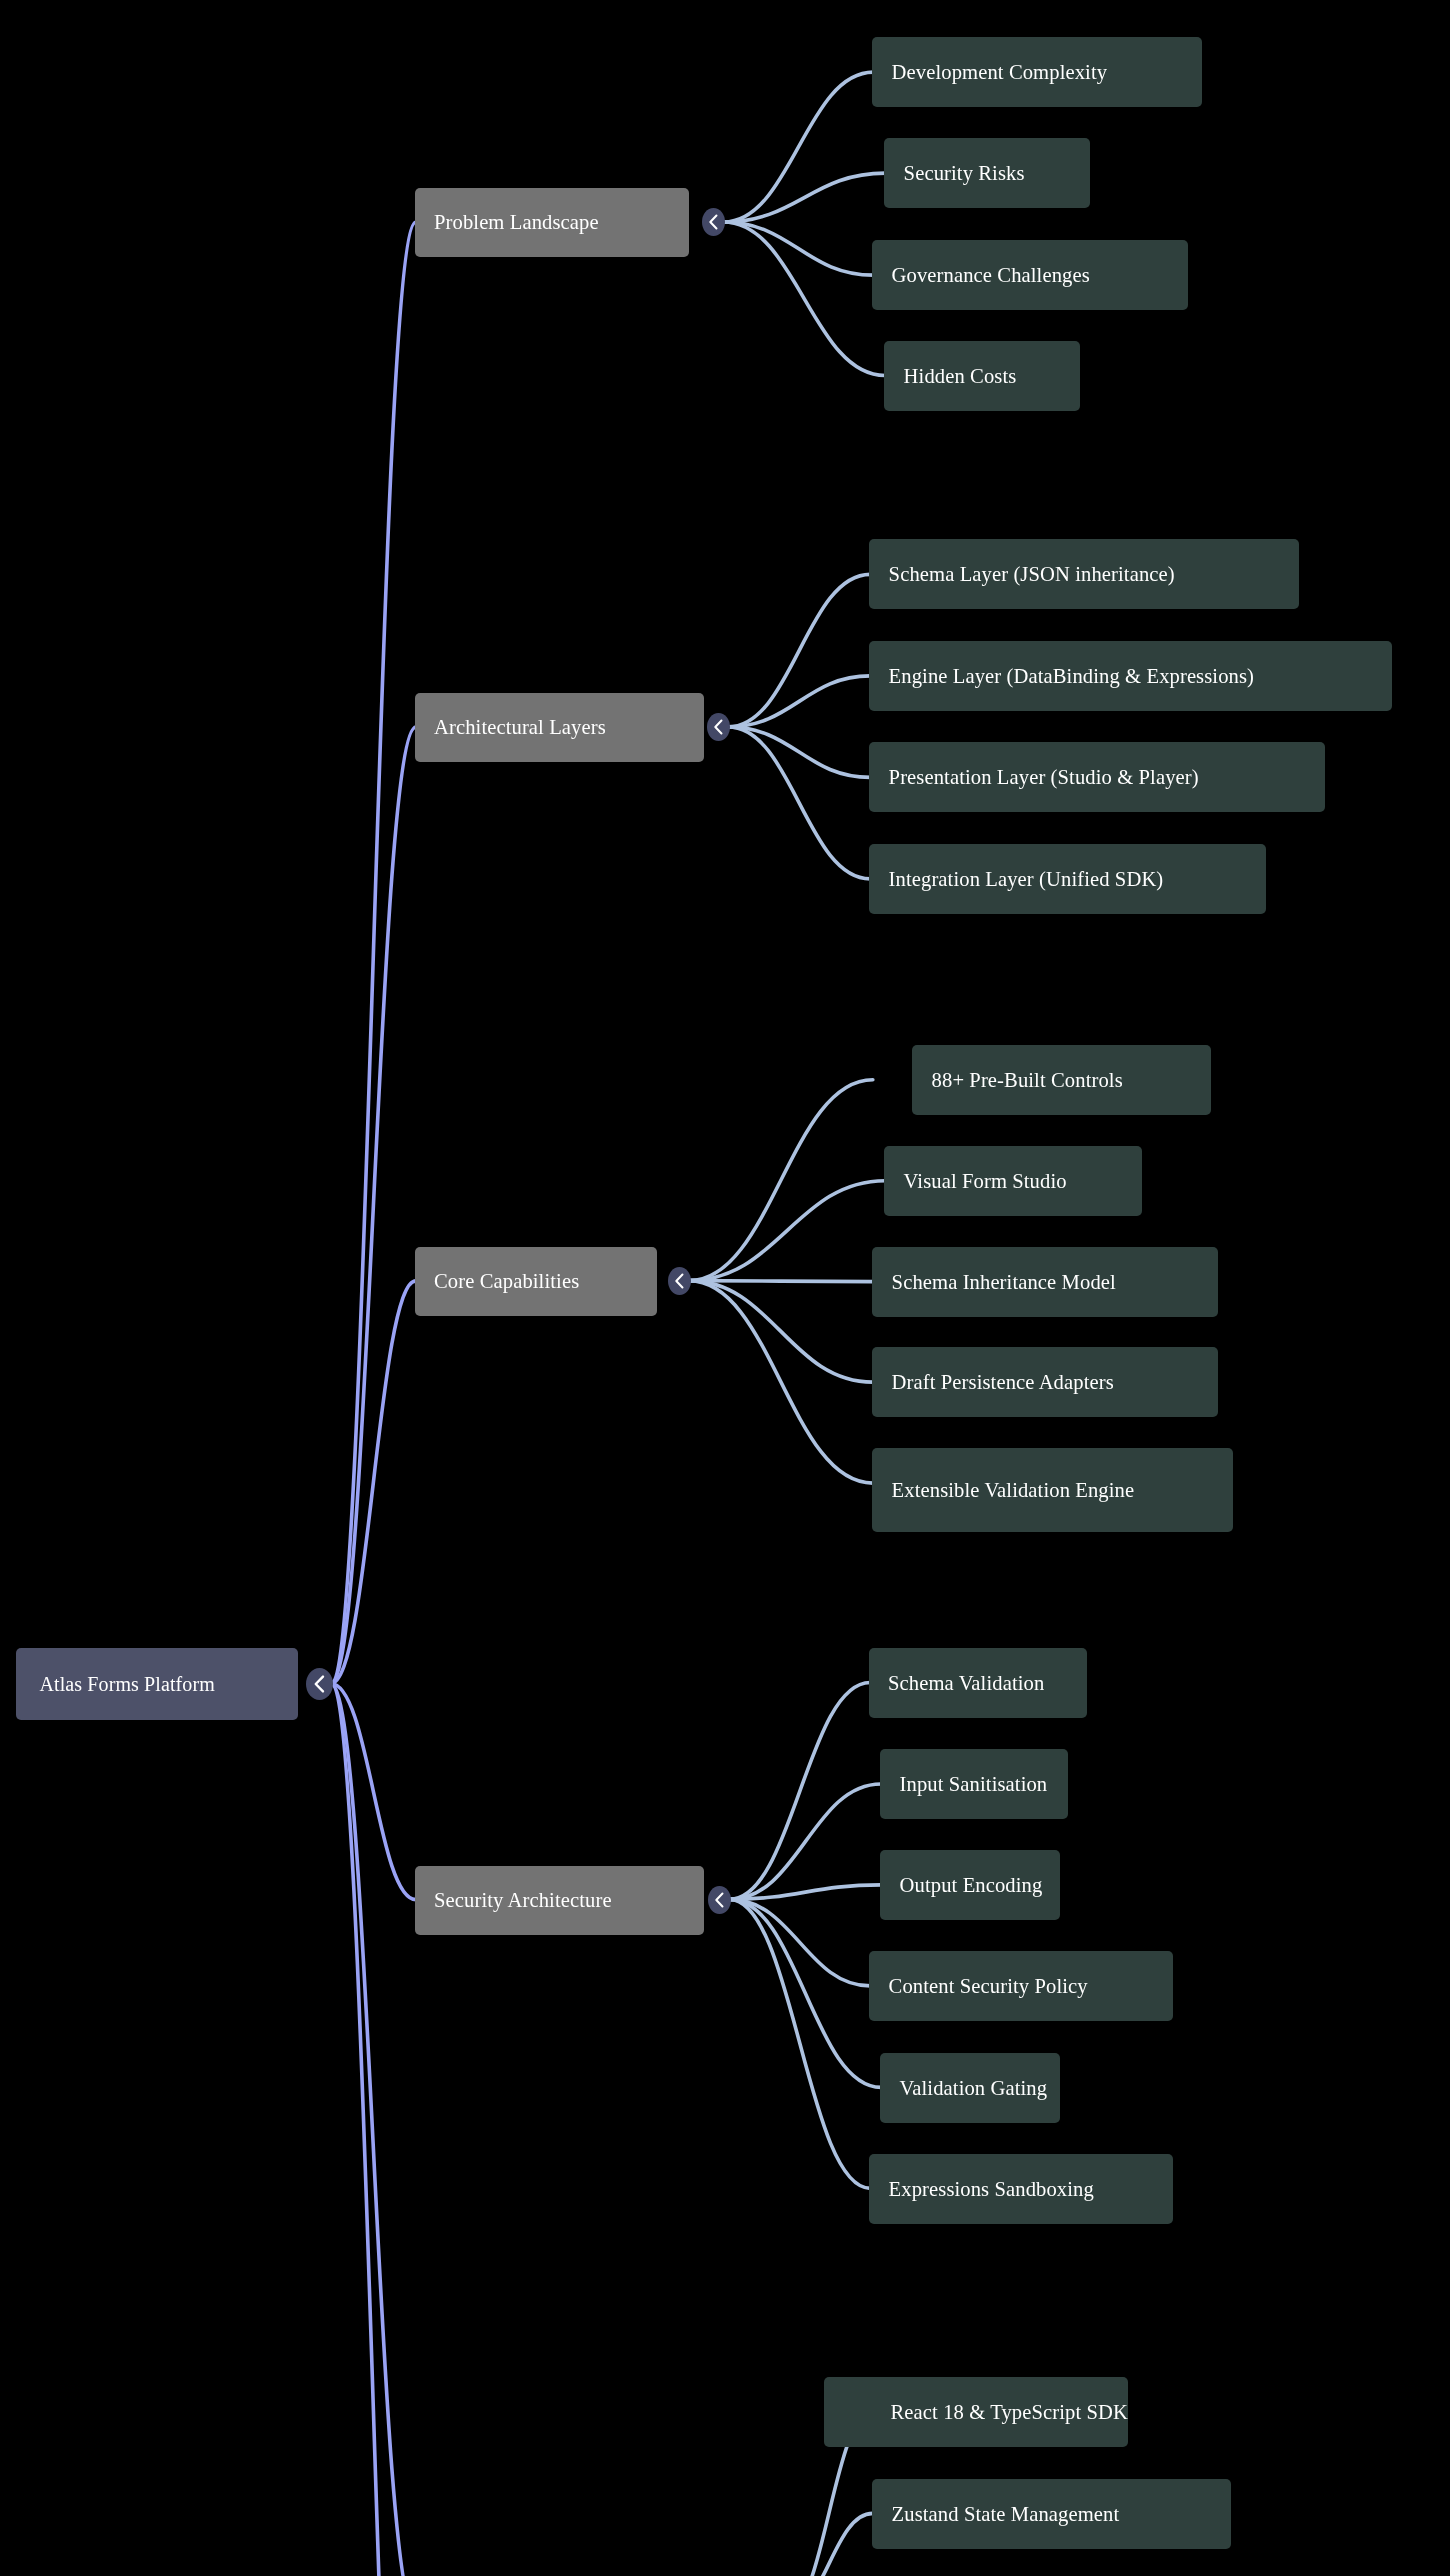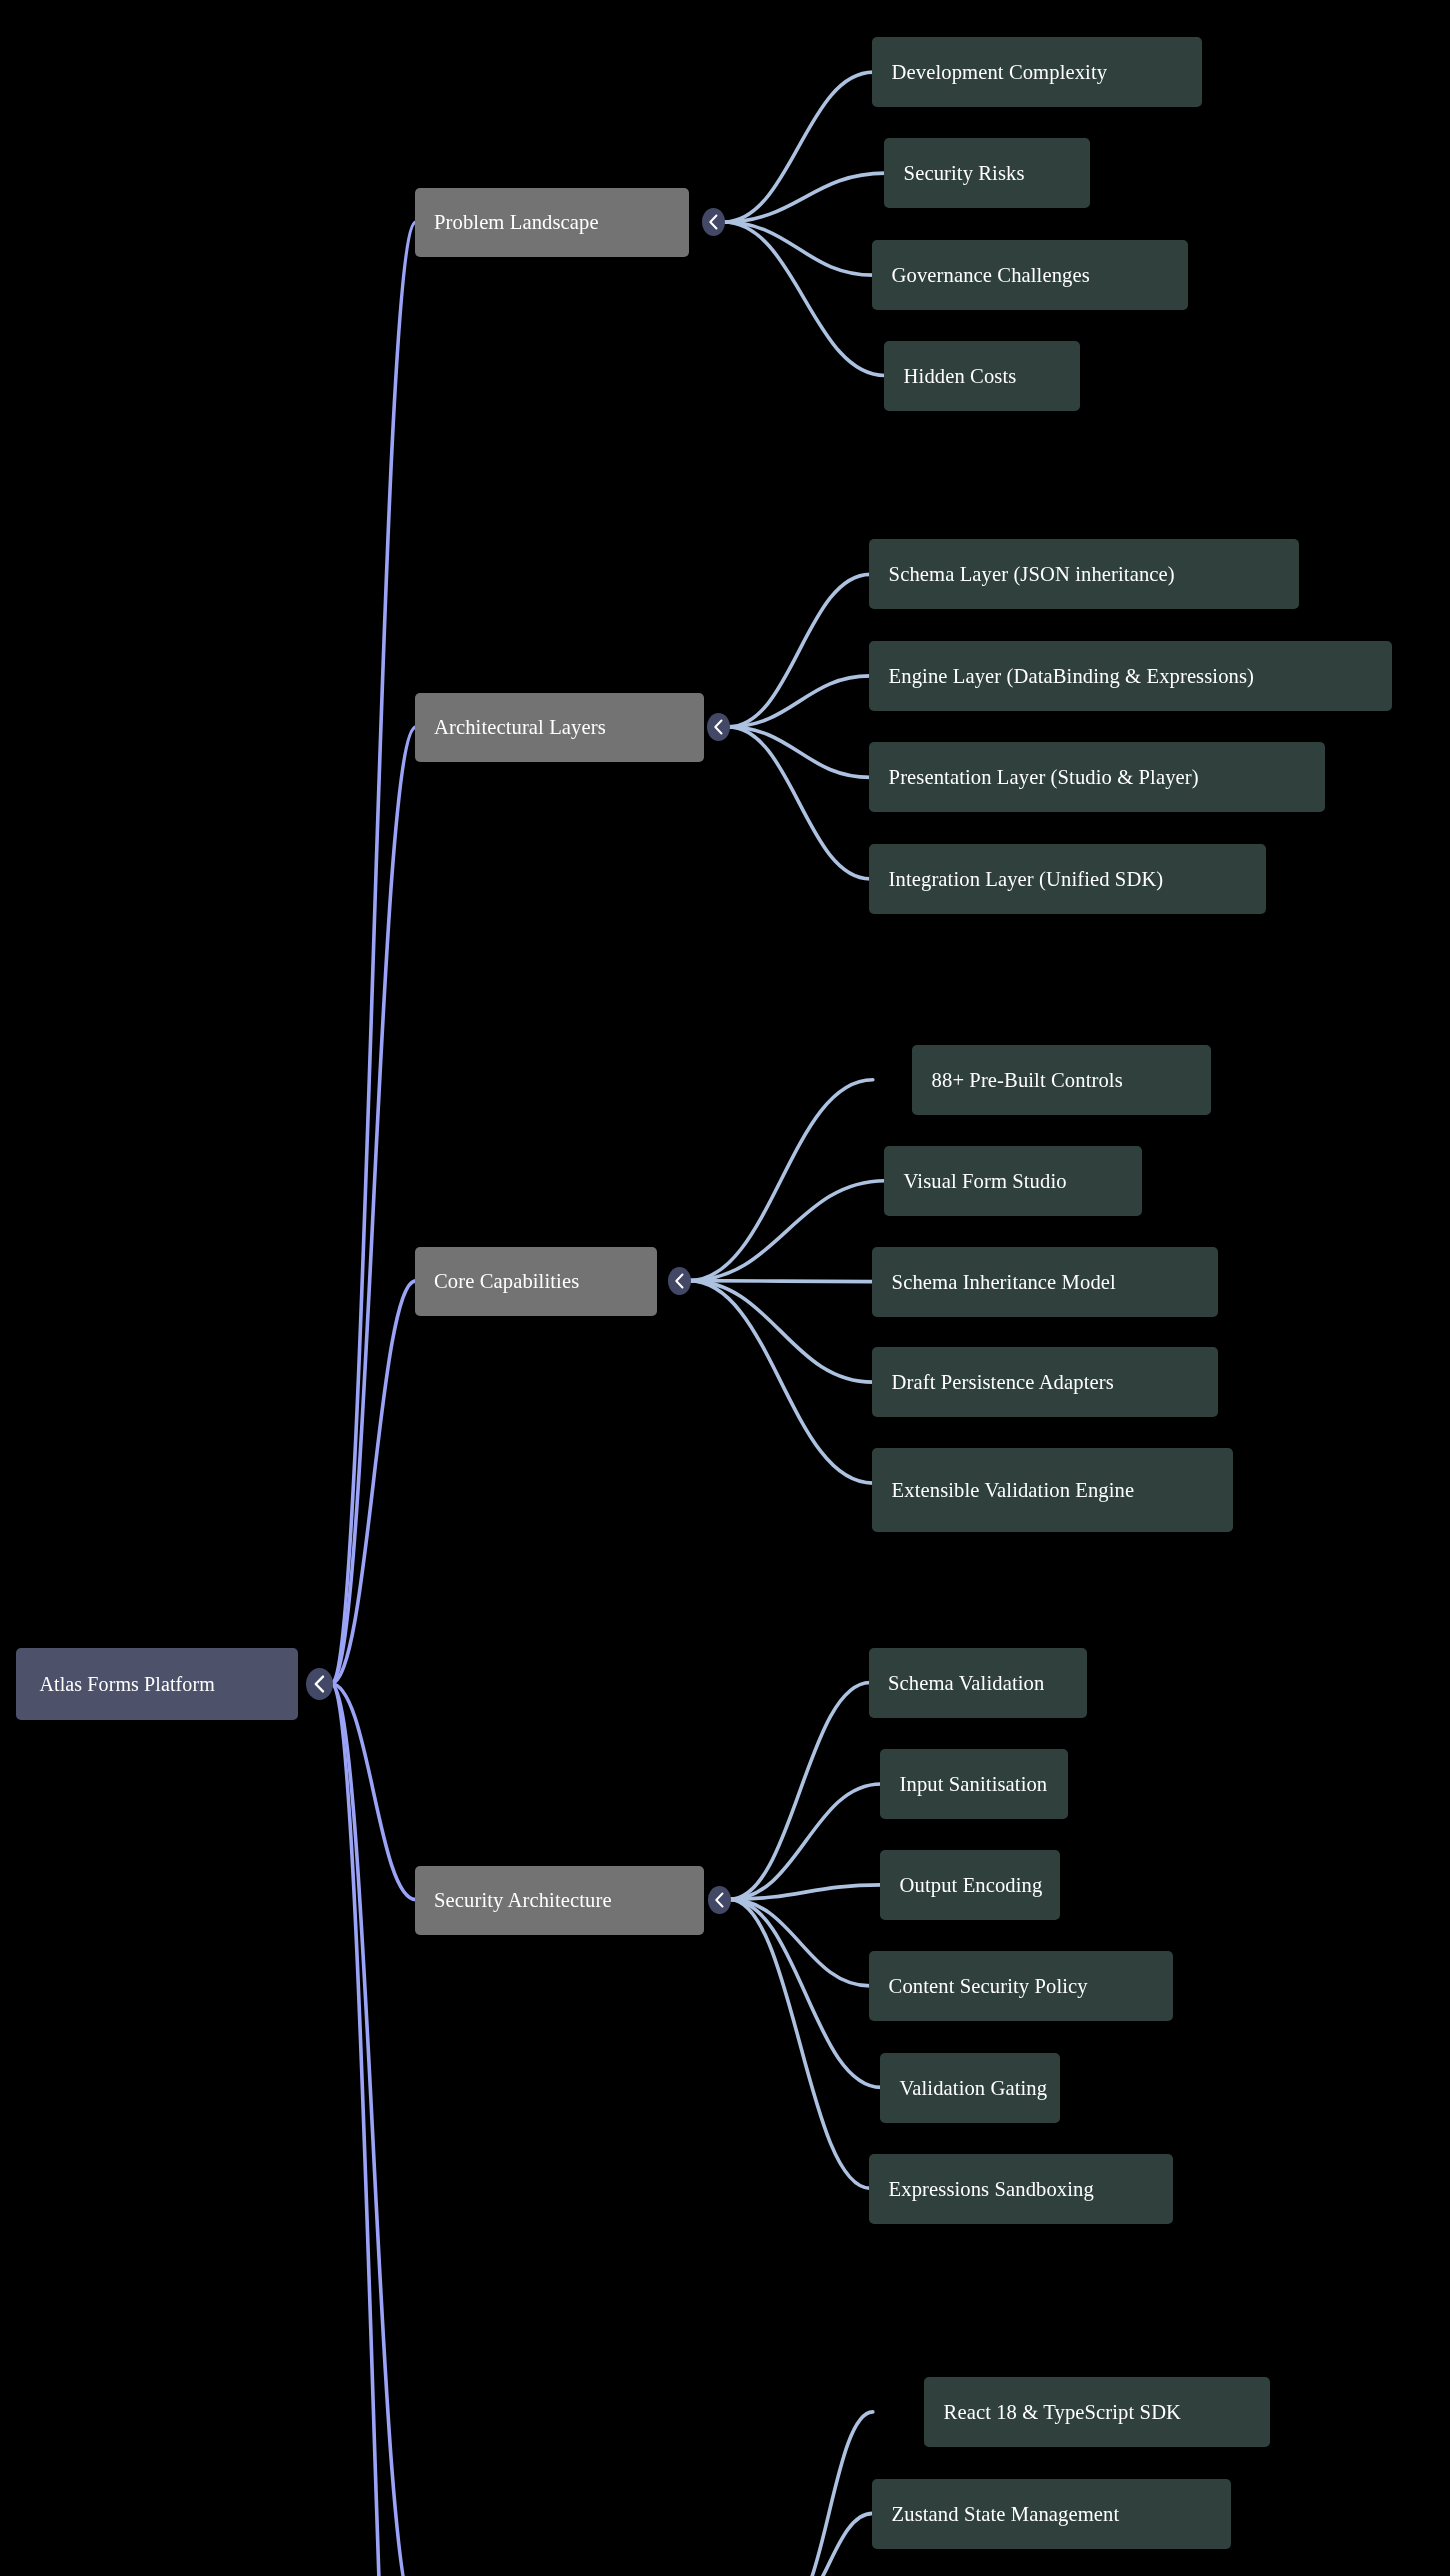--- a/index.html
+++ b/index.html
@@ -178,21 +178,21 @@
       </div>
       <div class="node node-leaf" style="left: 869px; top: 1951px; width: 304px; height: 70px;">
         <span class="lbl">Content Security Policy</span>
       </div>
       <div class="node node-leaf" style="left: 880px; top: 2053px; width: 180px; height: 70px;">
         <span class="lbl">Validation Gating</span>
       </div>
       <div class="node node-leaf" style="left: 869px; top: 2154px; width: 304px; height: 70px;">
         <span class="lbl">Expressions Sandboxing</span>
       </div>
-      <div class="node node-leaf" style="left: 924px; top: 2377px; width: 346px; height: 70px;">
+      <div class="node node-leaf" style="left: 824px; top: 2377px; width: 304px; height: 70px; text-align: right;">
         <span class="lbl">React 18 &amp; TypeScript SDK</span>
       </div>
       <div class="node node-leaf" style="left: 872px; top: 2479px; width: 359px; height: 70px;">
         <span class="lbl">Zustand State Management</span>
       </div>
     </div>
 </div>
 
 
 </body></html>

